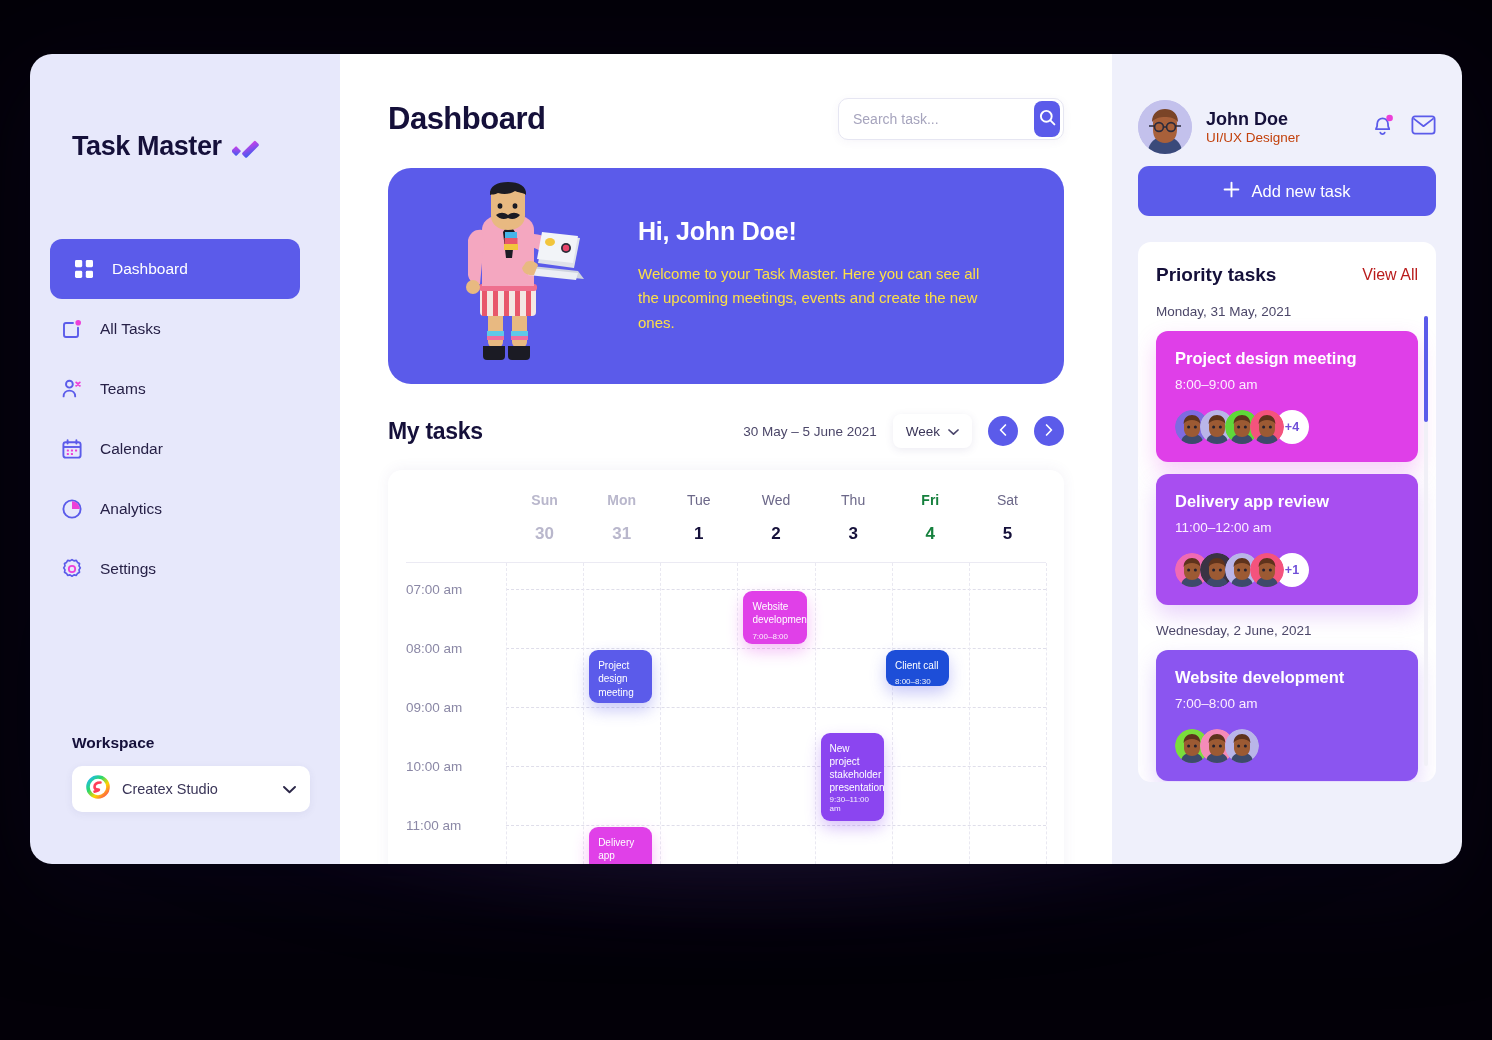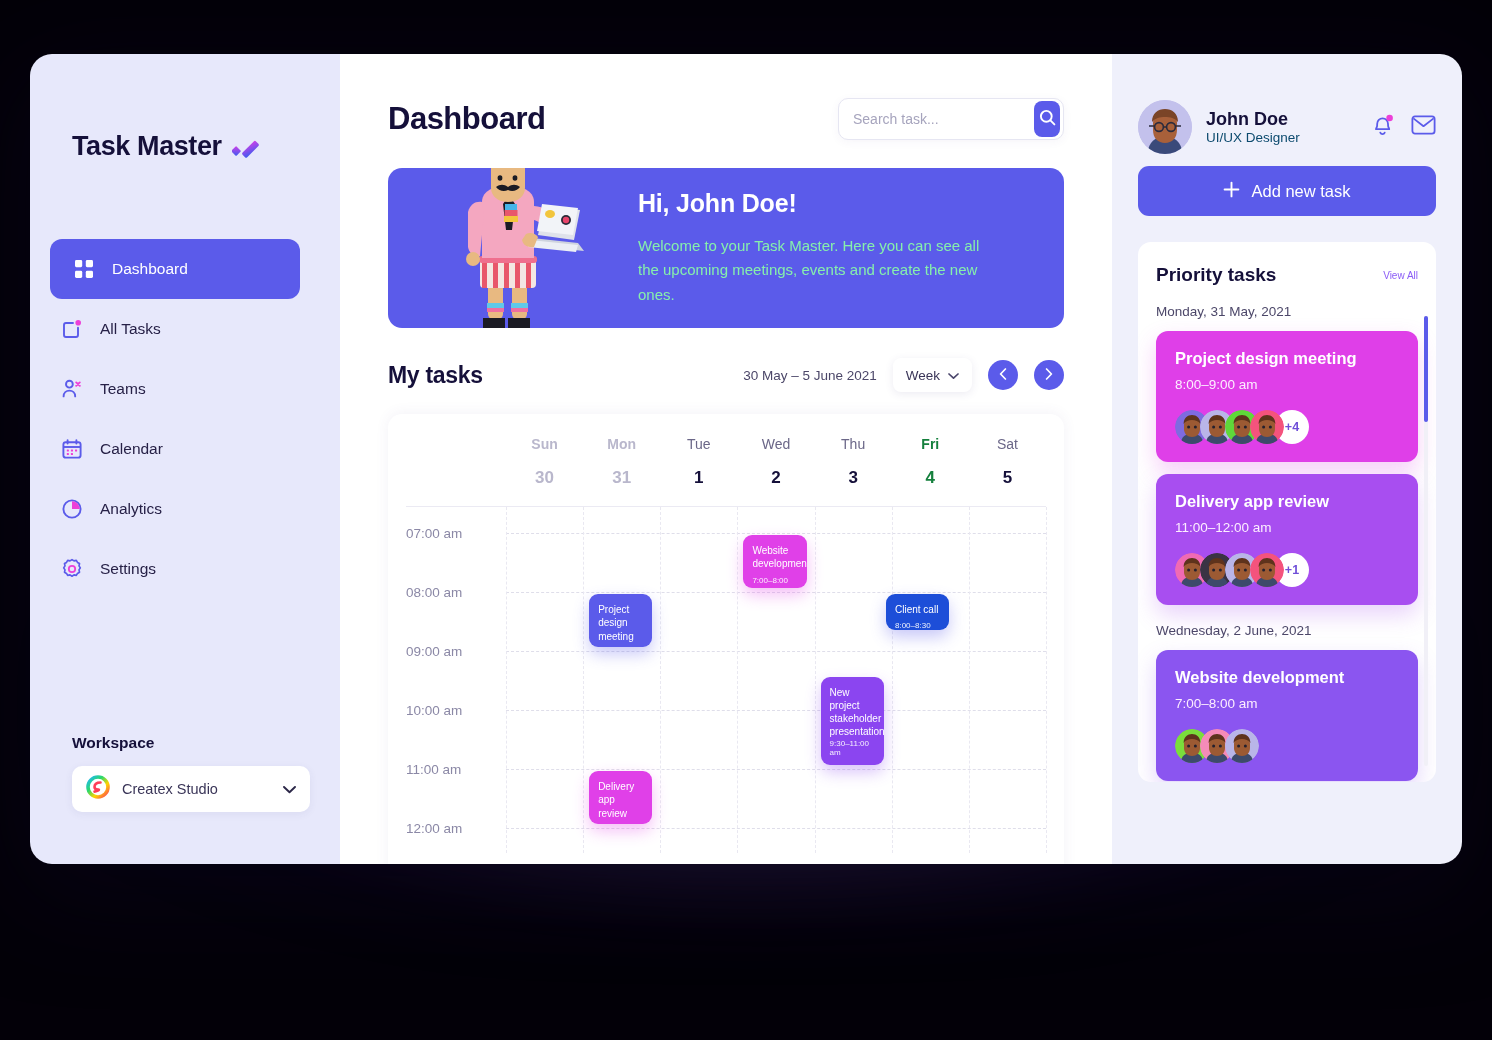--- a/index.html
+++ b/index.html
@@ -87,28 +87,28 @@
     font-family: "Liberation Sans", sans-serif; background: transparent;
   }
   .search input::placeholder { color: #a6a4bd; }
   .search-btn {
     width: 36px; height: 36px; margin-right: 3px;
     background: #5b5bea; border-radius: 8px;
     display: flex; align-items: center; justify-content: center; cursor: pointer;
   }
 
   .banner {
-    margin-top: 28px; height: 160px; background: #5b5bea;
-    border-radius: 14px; display: flex; align-items: center; overflow: hidden;
+    margin-top: 28px; height: 216px; background: #5b5bea;
+    border-radius: 23px; display: flex; align-items: center; overflow: hidden;
     position: relative;
   }
   .banner-art { width: 250px; flex: 0 0 250px; height: 188px; position: relative; }
   .banner-txt { padding-right: 40px; }
   .banner-h { font-size: 25px; font-weight: 700; color: #fff; margin-bottom: 16px; letter-spacing: -0.2px; }
-  .banner-p { font-size: 15px; line-height: 1.63; color: #86efac; max-width: 350px; }
+  .banner-p { font-size: 15px; line-height: 1.63; color: #fde047; max-width: 350px; }
 
   .mytasks { margin-top: 30px; display: flex; align-items: center; }
   .mytasks-h { font-size: 23px; font-weight: 700; color: #15103a; letter-spacing: -0.3px; }
   .mytasks-ctl { margin-left: auto; display: flex; align-items: center; gap: 16px; }
   .date-range { font-size: 13.5px; color: #4c4769; }
   .week-sel {
     height: 34px; padding: 0 13px; background: #fff; border-radius: 8px;
     display: flex; align-items: center; gap: 8px; font-size: 13.5px; color: #3a3558;
     box-shadow: 0 2px 9px rgba(70,60,130,0.10); cursor: pointer;
   }
@@ -138,36 +138,36 @@
 
   
   .right {
     width: 350px; flex: 0 0 350px; background: #eff0fb;
     border-radius: 0 22px 22px 0; padding: 46px 26px 0 26px; position: relative;
   }
   .profile { display: flex; align-items: center; }
   .avatar-lg { width: 54px; height: 54px; border-radius: 50%; background: #c3c1ec; overflow: hidden; flex: 0 0 54px; position: relative; }
   .profile-txt { margin-left: 14px; }
   .profile-name { font-size: 18px; font-weight: 700; color: #15103a; }
-  .profile-role { font-size: 13.5px; color: #0c4a6e; margin-top: 0; }
+  .profile-role { font-size: 13.5px; color: #c2410c; margin-top: 0; }
   .profile-icons { margin-left: auto; display: flex; gap: 17px; align-items: center; }
 
   .addtask {
     margin-top: 12px; height: 50px; background: #5b5bea; border-radius: 11px;
     display: flex; align-items: center; justify-content: center; gap: 11px;
     color: #fff; font-size: 16.5px; cursor: pointer;
   }
 
   .prio {
     margin-top: 26px; background: #fff; border-radius: 13px;
     padding: 22px 18px 0 18px; height: 540px; position: relative; overflow: hidden;
   }
   .prio-head { display: flex; align-items: center; }
   .prio-title { font-size: 19px; font-weight: 700; color: #15103a; }
-  .prio-viewall { margin-left: auto; font-size: 10px; color: #8b5cf6; cursor: pointer; }
+  .prio-viewall { margin-left: auto; font-size: 16px; color: #b91c1c; cursor: pointer; }
   .prio-date { font-size: 13.5px; color: #4c4769; margin-top: 18px; }
   .pcard { margin-top: 12px; border-radius: 12px; padding: 18px 19px 18px 19px; cursor: pointer; }
   .pcard-t { font-size: 16.5px; font-weight: 700; color: #fff; }
   .pcard-time { font-size: 13.5px; color: #fdeeff; margin-top: 9px; }
   .av-row { display: flex; margin-top: 18px; }
   .av { width: 34px; height: 34px; border-radius: 50%; margin-left: -9px; overflow: hidden; position: relative; }
   .av:first-child { margin-left: 0; }
   .av-more {
     width: 34px; height: 34px; border-radius: 50%; margin-left: -9px; background: #fff;
     display: flex; align-items: center; justify-content: center; font-size: 12.5px; color: #6f4fd8; font-weight: 700;

